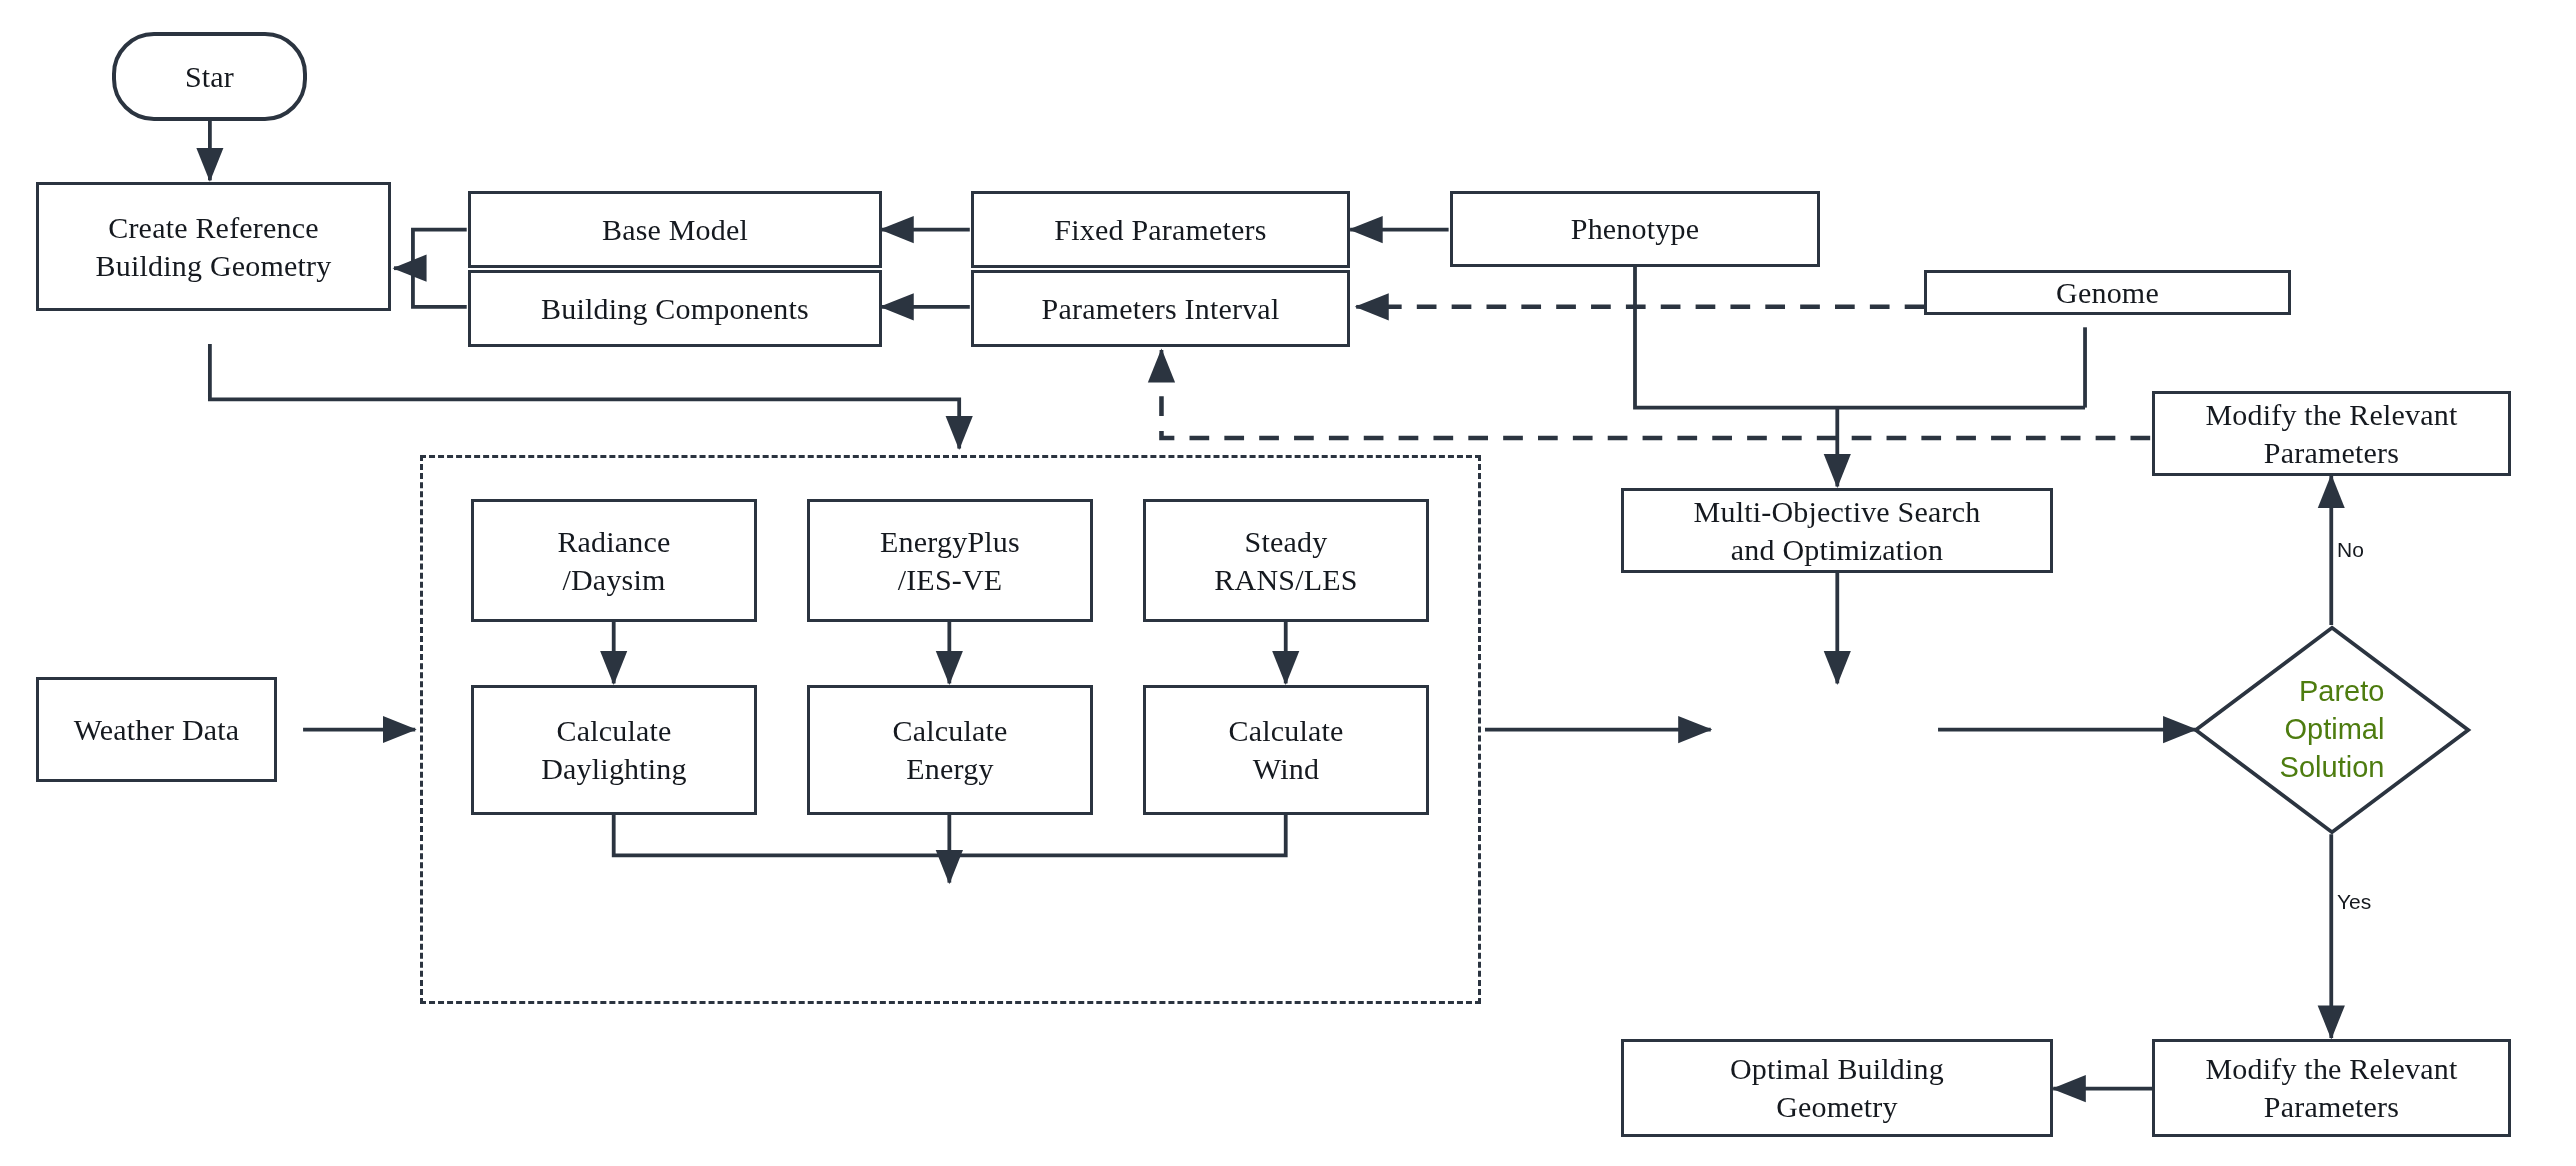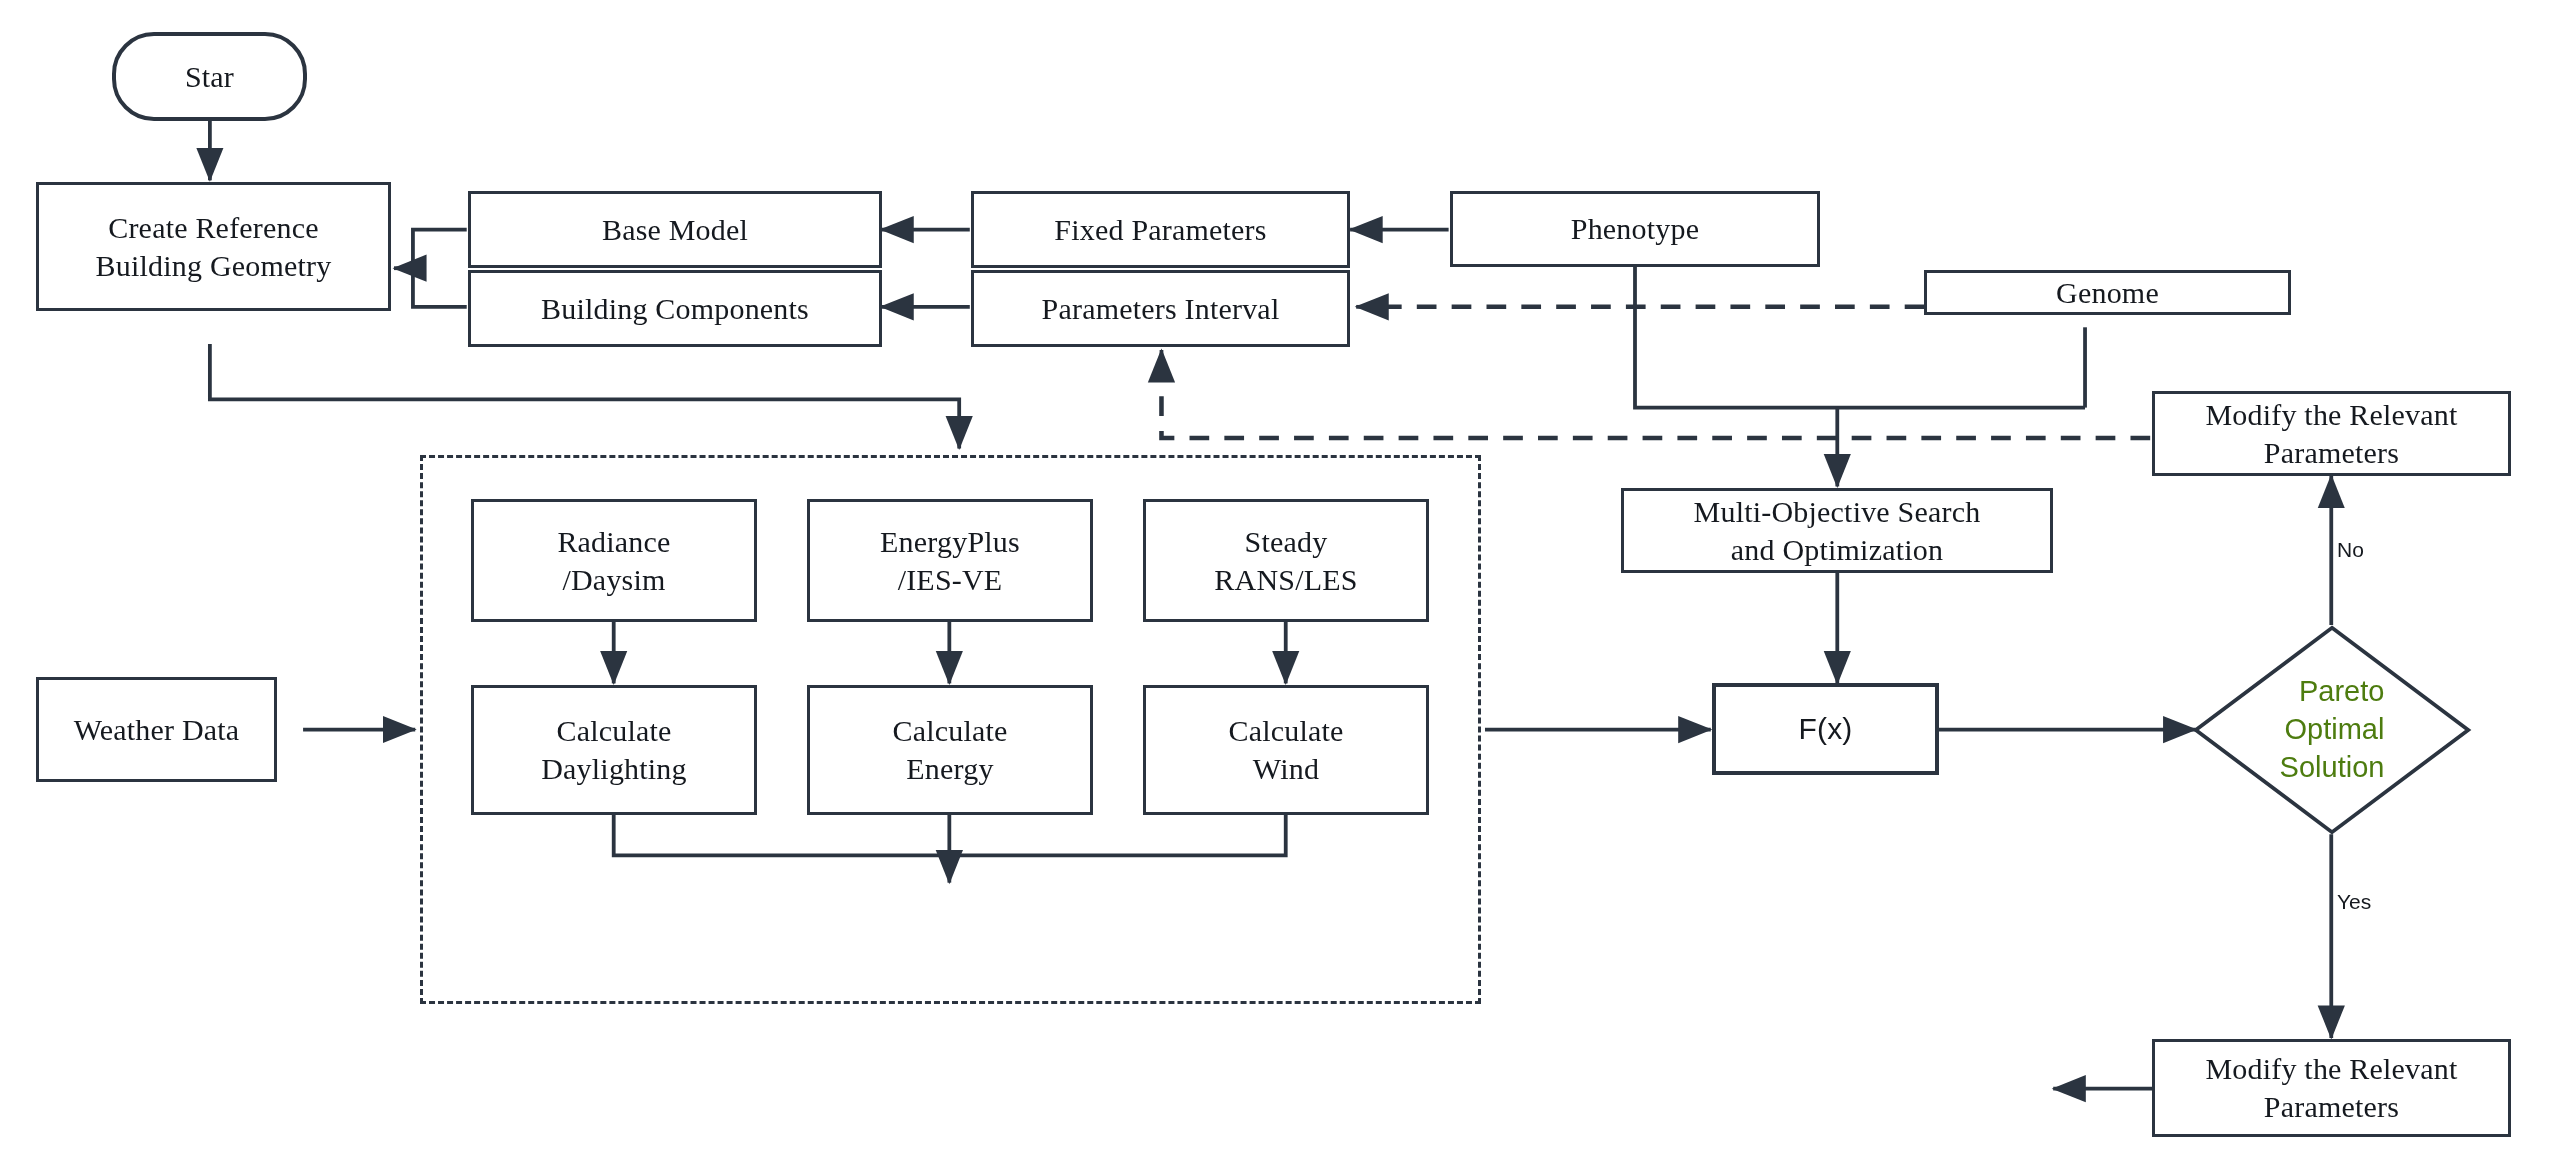--- a/index.html
+++ b/index.html
@@ -220,41 +220,42 @@
     <span class="lbl">Calculate
 Wind</span>
   </div>
 
 
   <div class="node thin" style="left:1621px; top:488px; width:432px; height:85px; white-space:pre-line;">
     <span class="lbl">Multi-Objective Search
 and Optimization</span>
   </div>
 
-  <div class="node sans" style="left:1712px; top:683px; width:227px; height:92px;">
-    <span class="lbl">F(x)</span>
-  </div>
 
   <div class="node thin" style="left:2152px; top:391px; width:359px; height:85px; white-space:pre-line;">
     <span class="lbl">Modify the Relevant
 Parameters</span>
   </div>
 
   <div class="diamond" style="left:2192px; top:624px; width:280px; height:212px;">
     <svg width="280" height="212" viewBox="0 0 370 280">
       <polygon points="185,5 365,140 185,275 5,140" fill="#ffffff" stroke="#2b3440" stroke-width="5"></polygon>
     </svg>
     <div class="dtext" style="white-space:pre-line;">Pareto
 Optimal
 Solution</div>
   </div>
 
   <div class="node thin" style="left:2152px; top:1039px; width:359px; height:98px; white-space:pre-line;">
     <span class="lbl">Modify the Relevant
 Parameters</span>
   </div>
 
+  <div class="node thin" style="left:1621px; top:1039px; width:432px; height:98px; white-space:pre-line;">
+    <span class="lbl">Optimal Building
+Geometry</span>
+  </div>
 
   <div class="edge-label" style="left:2337px; top:538px;">No</div>
   <div class="edge-label" style="left:2337px; top:890px;">Yes</div>
 
 </div>
 
 
 </body></html>

